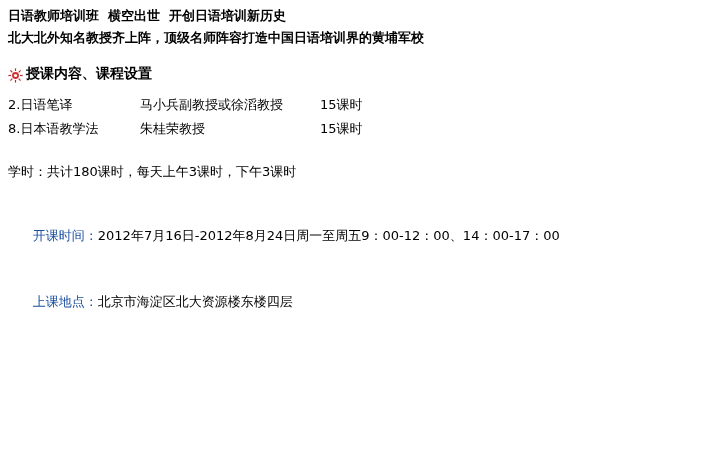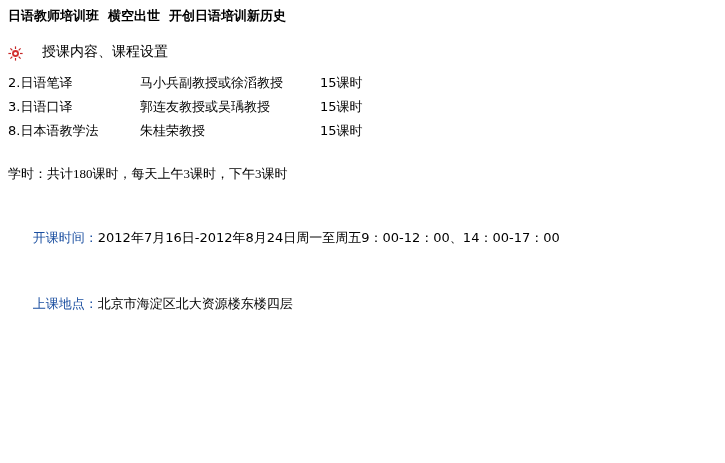--- a/index.html
+++ b/index.html
@@ -30,23 +30,22 @@
     font-weight: bold;
     font-size: 13px;
     line-height: 19px;
     margin-top: 3px;
     white-space: pre;
   }
   .section-head {
     display: flex;
     align-items: center;
     margin-top: 18px;
-    font-weight: normal;
+    font-weight: bold;
     font-size: 14px;
-    gap: 16px;
   }
   .sun-icon {
     width: 15px;
     height: 15px;
     margin-right: 3px;
     flex: 0 0 auto;
     position: relative;
     top: 1px;
   }
   .course-table {
@@ -60,40 +59,40 @@
     vertical-align: top;
     white-space: pre;
   }
   .col-name { width: 132px; }
   .col-teacher { width: 180px; }
   .col-hours { width: 120px; }
   .hours-line {
     margin-top: 22px;
     font-size: 13px;
     white-space: pre;
-    font-family: Liberation Serif, serif;
   }
   .info-block {
     margin-top: 22px;
   }
   .info-row {
     font-size: 13px;
     line-height: 22px;
     white-space: pre;
   }
   .info-label {
     color: #1b4fa0;
   }
 </style>
 </head>
 <body>
 
 <div class="page">
 
   <div class="headline">日语教师培训班  横空出世  开创日语培训新历史</div>
+  <div class="headline-2">北大北外知名教授齐上阵，顶级名师阵容打造中国日语培训界的黄埔军校</div>
 
   <div class="section-head">
     <svg class="sun-icon" viewBox="0 0 20 20">
       <g stroke="#c62828" stroke-width="1.6">
         <line x1="10" y1="0.5" x2="10" y2="4"></line>
         <line x1="10" y1="16" x2="10" y2="19.5"></line>
         <line x1="0.5" y1="10" x2="4" y2="10"></line>
         <line x1="16" y1="10" x2="19.5" y2="10"></line>
         <line x1="3.2" y1="3.2" x2="5.8" y2="5.8"></line>
         <line x1="14.2" y1="14.2" x2="16.8" y2="16.8"></line>
@@ -107,25 +106,20 @@
   </div>
 
   <table class="course-table">
     <tbody>
       <tr>
         <td class="col-name">2.日语笔译</td>
         <td class="col-teacher">马小兵副教授或徐滔教授</td>
         <td class="col-hours">15课时</td>
       </tr>
       <tr>
-        <td class="col-name">3.日语口译</td>
-        <td class="col-teacher">郭连友教授或吴瑀教授</td>
-        <td class="col-hours">15课时</td>
-      </tr>
-      <tr>
         <td class="col-name">8.日本语教学法</td>
         <td class="col-teacher">朱桂荣教授</td>
         <td class="col-hours">15课时</td>
       </tr>
     </tbody>
   </table>
 
   <div class="hours-line">学时：共计180课时，每天上午3课时，下午3课时</div>
 
   <div class="info-block">

